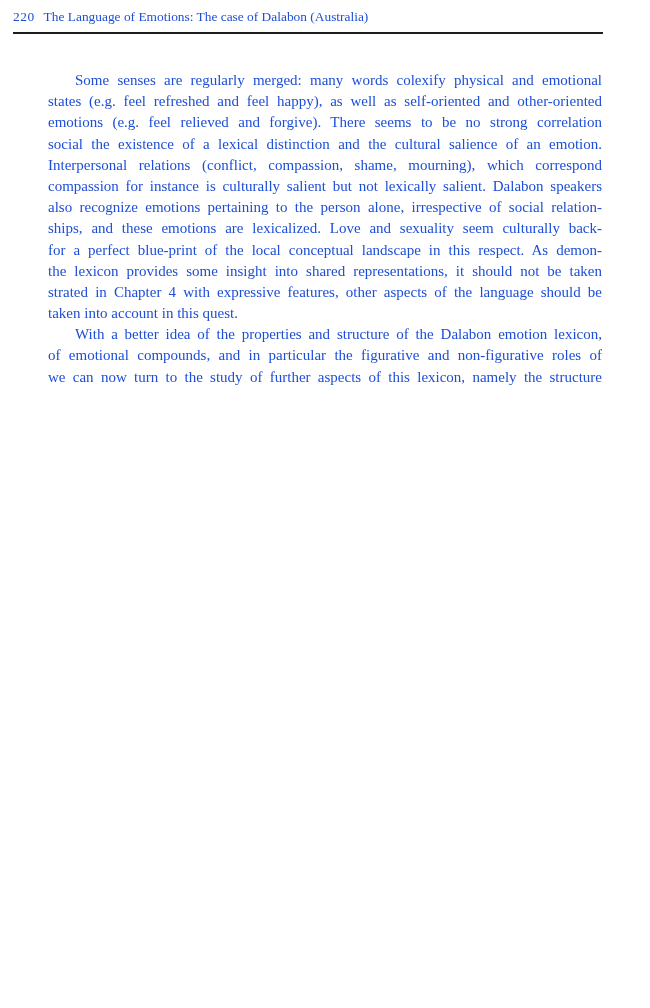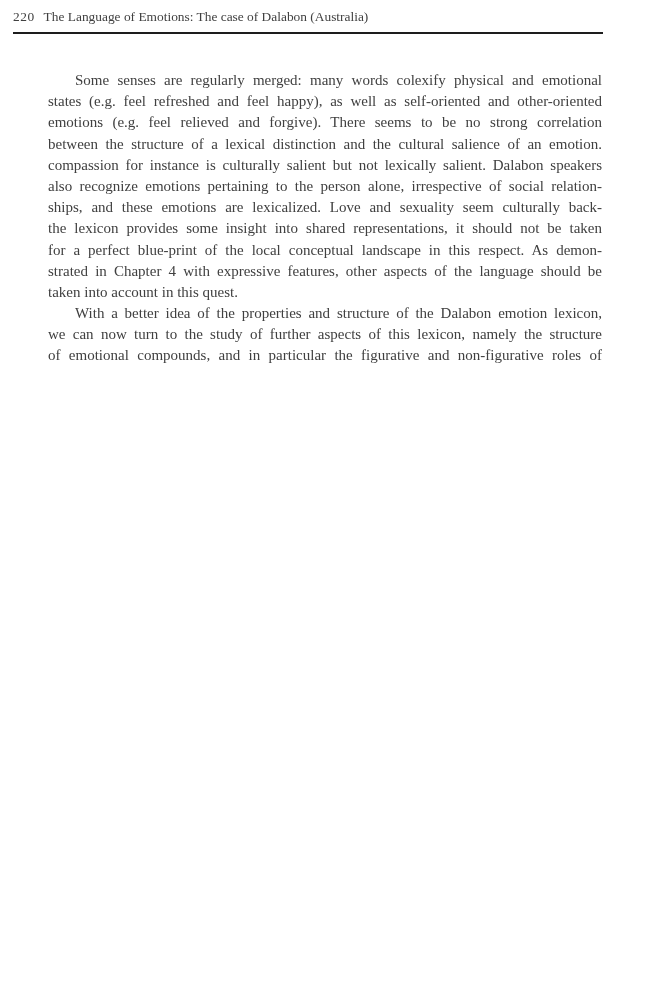--- a/index.html
+++ b/index.html
@@ -5,21 +5,21 @@
   html, body {
     margin: 0;
     padding: 0;
     background: #ffffff;
   }
   .page {
     position: relative;
     width: 650px;
     height: 1008px;
     background: #ffffff;
-    color: #404040;
+    color: #1d4ed8;
     font-family: "Liberation Serif", "DejaVu Serif", serif;
     overflow: hidden;
   }
   .running-head {
     position: absolute;
     top: 9px;
     left: 13px;
     right: 47px;
     font-size: 13.4px;
     line-height: 16px;
@@ -69,28 +69,29 @@
 <div class="page">
   <header class="running-head">
     <span class="pagenum">220</span><span class="runtitle">The Language of Emotions: The case of Dalabon (Australia)</span>
   </header>
   <div class="rule"></div>
   <main class="textblock">
       <div class="paragraph">
         <div class="line indent">Some senses are regularly merged: many words colexify physical and emotional</div>
         <div class="line">states (e.g. feel refreshed and feel happy), as well as self-oriented and other-oriented</div>
         <div class="line">emotions (e.g. feel relieved and forgive). There seems to be no strong correlation</div>
-        <div class="line">between the structure of a lexical distinction and the cultural salience of an emotion.</div>
+        <div class="line">social the existence of a lexical distinction and the cultural salience of an emotion.</div>
+        <div class="line">Interpersonal relations (conflict, compassion, shame, mourning), which correspond</div>
         <div class="line">compassion for instance is culturally salient but not lexically salient. Dalabon speakers</div>
         <div class="line">also recognize emotions pertaining to the person alone, irrespective of social relation-</div>
         <div class="line">ships, and these emotions are lexicalized. Love and sexuality seem culturally back-</div>
+        <div class="line">for a perfect blue-print of the local conceptual landscape in this respect. As demon-</div>
         <div class="line">the lexicon provides some insight into shared representations, it should not be taken</div>
-        <div class="line">for a perfect blue-print of the local conceptual landscape in this respect. As demon-</div>
         <div class="line">strated in Chapter 4 with expressive features, other aspects of the language should be</div>
         <div class="line last">taken into account in this quest.</div>
       </div>
       <div class="paragraph">
         <div class="line indent">With a better idea of the properties and structure of the Dalabon emotion lexicon,</div>
+        <div class="line">of emotional compounds, and in particular the figurative and non-figurative roles of</div>
         <div class="line">we can now turn to the study of further aspects of this lexicon, namely the structure</div>
-        <div class="line">of emotional compounds, and in particular the figurative and non-figurative roles of</div>
       </div>
     </main>
 </div>
 
 </body></html>

